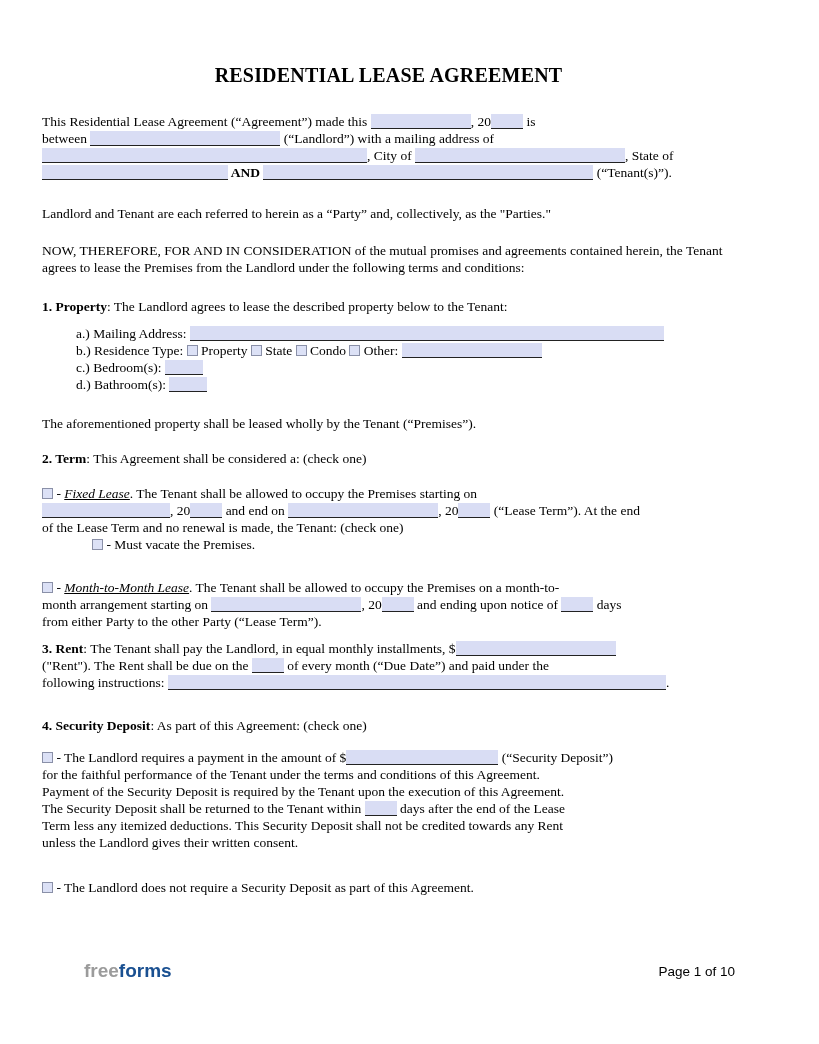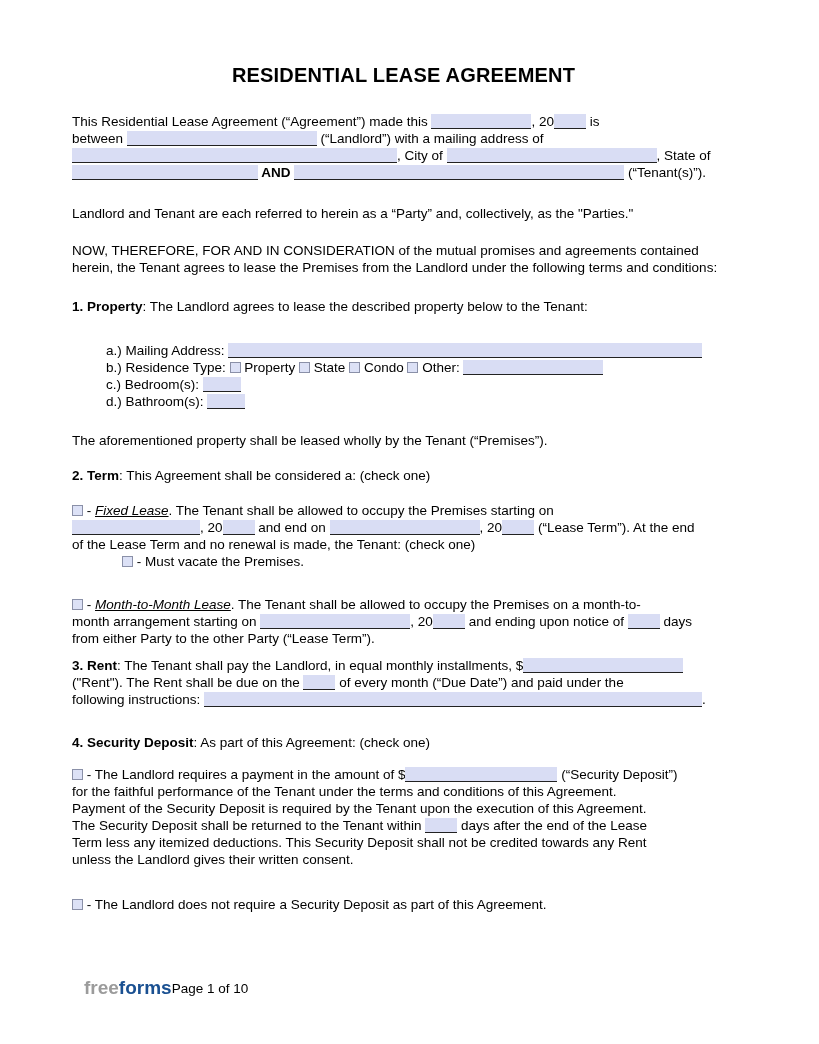--- a/index.html
+++ b/index.html
@@ -5,21 +5,21 @@
   * { box-sizing: border-box; margin: 0; padding: 0; }
   body { background: #ffffff; }
   .page {
     position: relative;
     width: 819px; height: 1044px;
     background: #ffffff;
     font-family: "Liberation Sans", sans-serif;
     font-size: 13.5px; color: #000;
     overflow: hidden;
   }
-  .content { padding: 64px 84px 0 72px; }
+  .content { padding: 64px 84px 0 42px; font-family: Liberation Serif, serif; }
   h1.doc-title {
     font-size: 20px; font-weight: bold; text-align: center;
     margin: 0 0 26px 0; letter-spacing: 0.2px;
   }
   .para { line-height: 17px; }
   .ln { display: block; white-space: nowrap; line-height: 17px; }
   .wrap { white-space: normal; }
   .b { font-weight: bold; }
   .iu { font-style: italic; text-decoration: underline; }
   .blank {
@@ -33,21 +33,21 @@
     display: inline-block;
     width: 11px; height: 11px;
     background: #dce1f6;
     border: 1px solid #8a90a8;
     vertical-align: -1px;
   }
   .indent1 { padding-left: 34px; }
   .indent2 { padding-left: 50px; }
   .footer {
     position: absolute; top: 960px; left: 84px; right: 84px;
-    display: flex; justify-content: flex-start; align-items: center; margin-top: 17px;
+    display: flex; justify-content: space-between; align-items: center;
   }
   .logo { font-size: 19px; font-weight: bold; }
   .logo .free { color: #9b9b9b; }
   .logo .forms { color: #1a5091; }
   .pagenum { font-size: 13.5px; color: #000; }
 </style>
 </head>
 <body>
 
 <div class="page">
@@ -69,21 +69,21 @@
         <span class="blank" style="width:186px"></span><span class="b"> AND </span><span class="blank" style="width:330px"></span><span> (“Tenant(s)”).</span>
       </span>
     </div>
 
     <div class="para" style="margin-bottom:20px">
       <span class="ln">Landlord and Tenant are each referred to herein as a “Party” and, collectively, as the "Parties."</span>
     </div>
 
     <div class="para wrap" style="margin-bottom:22px">NOW, THEREFORE, FOR AND IN CONSIDERATION of the mutual promises and agreements contained herein, the Tenant agrees to lease the Premises from the Landlord under the following terms and conditions:</div>
 
-    <div class="para" style="margin-bottom:27px">
+    <div class="para" style="margin-bottom:10px">
       <span class="ln"><span class="b">1. Property</span><span>: The Landlord agrees to lease the described property below to the Tenant:</span></span>
     </div>
 
     <div class="para indent1" style="margin-bottom:22px">
       <span class="ln">
         <span>a.) Mailing Address: </span><span class="blank" style="width:474px"></span>
       </span>
       <span class="ln">
         <span>b.) Residence Type: </span><span class="cb"></span><span> Property </span><span class="cb"></span><span> State </span><span class="cb"></span><span> Condo </span><span class="cb"></span><span> Other: </span><span class="blank" style="width:140px"></span>
       </span>

